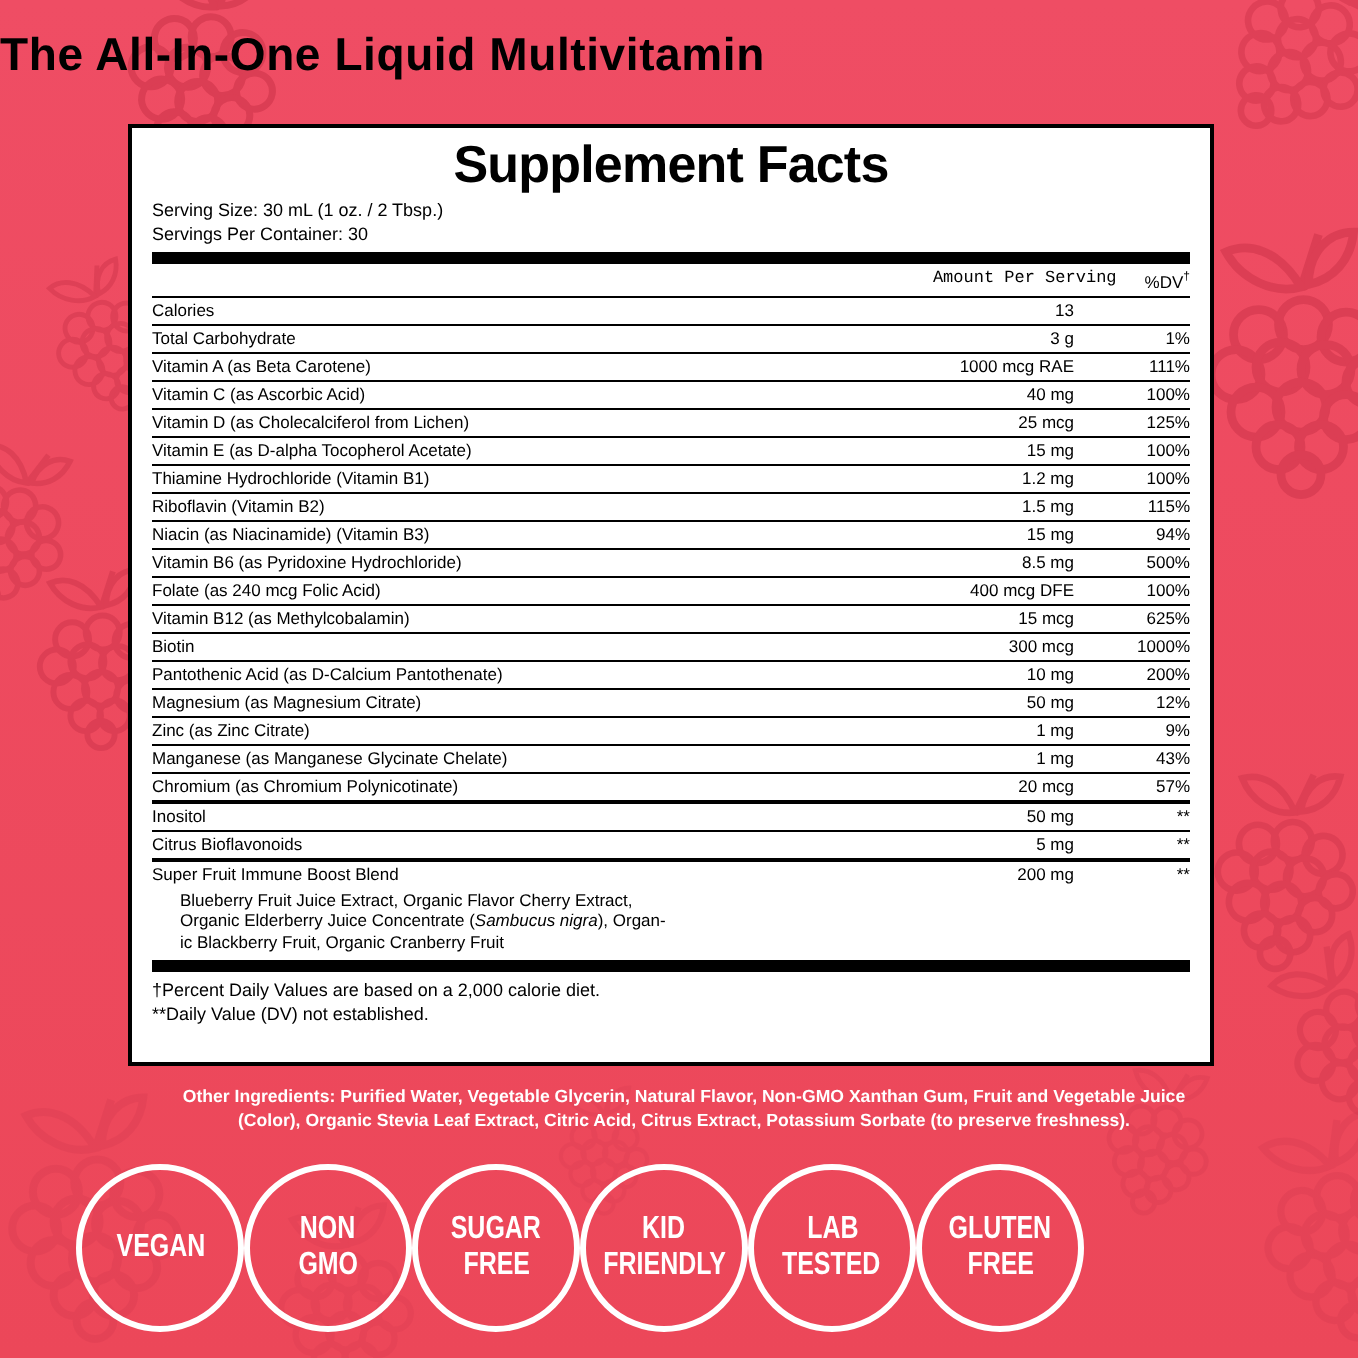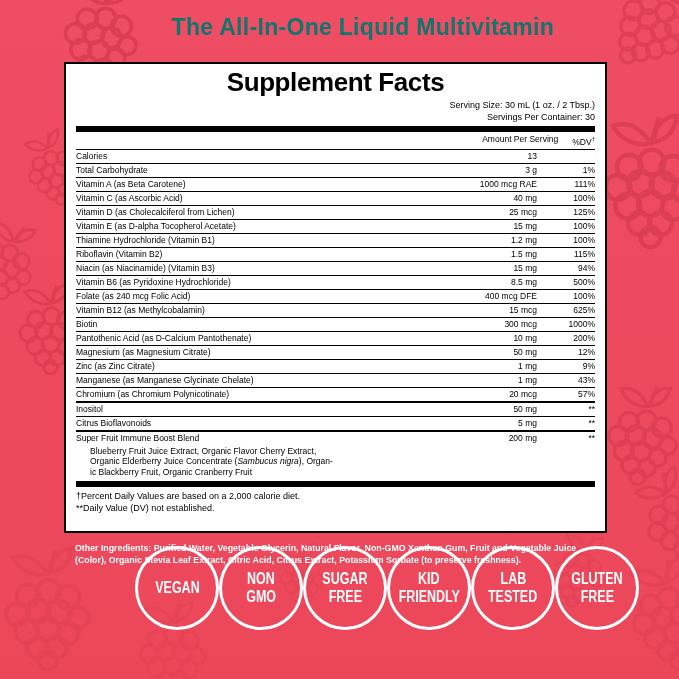--- a/index.html
+++ b/index.html
@@ -7,55 +7,55 @@
     width:679px;height:679px;position:relative;overflow:hidden;
     background:linear-gradient(180deg,#EF4D64 0%,#EC4759 100%);
     font-family:"Liberation Sans",sans-serif;
     -webkit-font-smoothing:antialiased;
   }
   
   .berry{position:absolute;pointer-events:none;}
   .berry use{stroke:#D5394F;fill:none;stroke-width:3.5;}
   
   .banner-title{
-    position:absolute;top:14px;left:0;width:554px;text-align:right;
-    color:#0f766e;font-size:23px;font-weight:bold;letter-spacing:.3px;
+    position:absolute;top:14px;left:0;width:554px;text-align:left;
+    color:#000000;font-size:23px;font-weight:bold;letter-spacing:.3px;
   }
   
   .panel{
     position:absolute;left:64px;top:62px;width:543px;height:471px;
     background:#fff;border:2px solid #000;box-sizing:border-box;
     padding:5px 10px 4px 10px;color:#000;overflow:hidden;
   }
   .facts-title{font-size:26px;font-weight:900;letter-spacing:-.4px;line-height:27px;margin:0 0 3px 0;text-align:center;}
-  .serving-line{font-size:9px;line-height:12px;text-align:right;}
+  .serving-line{font-size:9px;line-height:12px;}
   .bar-thick{height:6px;background:#000;margin-top:3px;}
   .bar-thick-bottom{height:6px;background:#000;margin-top:2px;}
   .cols-header{display:flex;justify-content:flex-end;font-size:8.5px;line-height:11px;padding:1.5px 0;}
-  .cols-header .amt-h{margin-right:14px;}
+  .cols-header .amt-h{margin-right:14px;font-family:Liberation Mono, monospace;}
   .cols-header sup{font-size:6px;}
   .nrow{display:flex;align-items:baseline;font-size:8.5px;line-height:10px;
         padding:1.6px 0 1.4px 0;border-top:1px solid #000;}
   .nrow .nname{flex:1;}
   .nrow .namt{width:120px;text-align:right;white-space:nowrap;}
   .nrow .ndv{width:58px;text-align:right;white-space:nowrap;}
   .thick-top{border-top:2.5px solid #000;}
   .blend-desc{font-size:8.5px;line-height:10.5px;padding:1px 0 2px 14px;}
   .blend-desc .lat{font-style:italic;}
   .footnote{font-size:9px;line-height:12px;}
   .footnotes{padding-top:3px;}
   
   .other-ing{
     position:absolute;left:75px;top:543px;width:534px;
-    color:#fff;font-size:8.8px;font-weight:bold;line-height:11.5px;
+    color:#fff;font-size:8.8px;font-weight:bold;line-height:11.5px;text-align:center;
   }
   
   .badges{
-    position:absolute;left:38px;top:546px;width:601px;height:84px;
-    display:flex;justify-content:flex-end;
+    position:absolute;left:38px;top:582px;width:601px;height:84px;
+    display:flex;justify-content:flex-start;
   }
   .badge{
     width:84px;height:84px;border:3px solid #fff;border-radius:50%;
     box-sizing:border-box;display:flex;flex-direction:column;
     align-items:center;justify-content:center;color:#fff;
   }
   .badge .bline{
     font-size:16px;font-weight:bold;line-height:18px;letter-spacing:0;
     transform:scaleX(.78);white-space:nowrap;
   }

